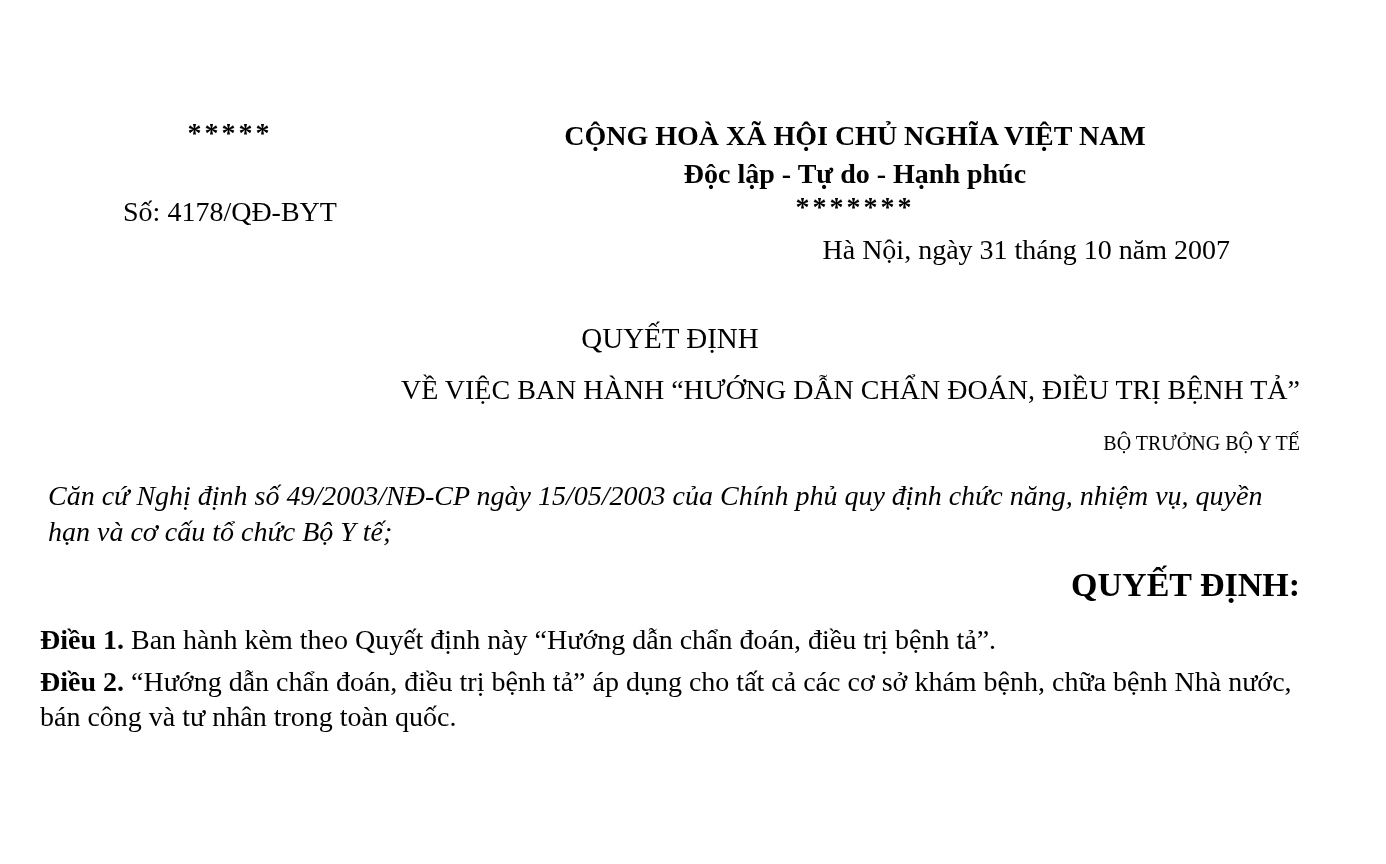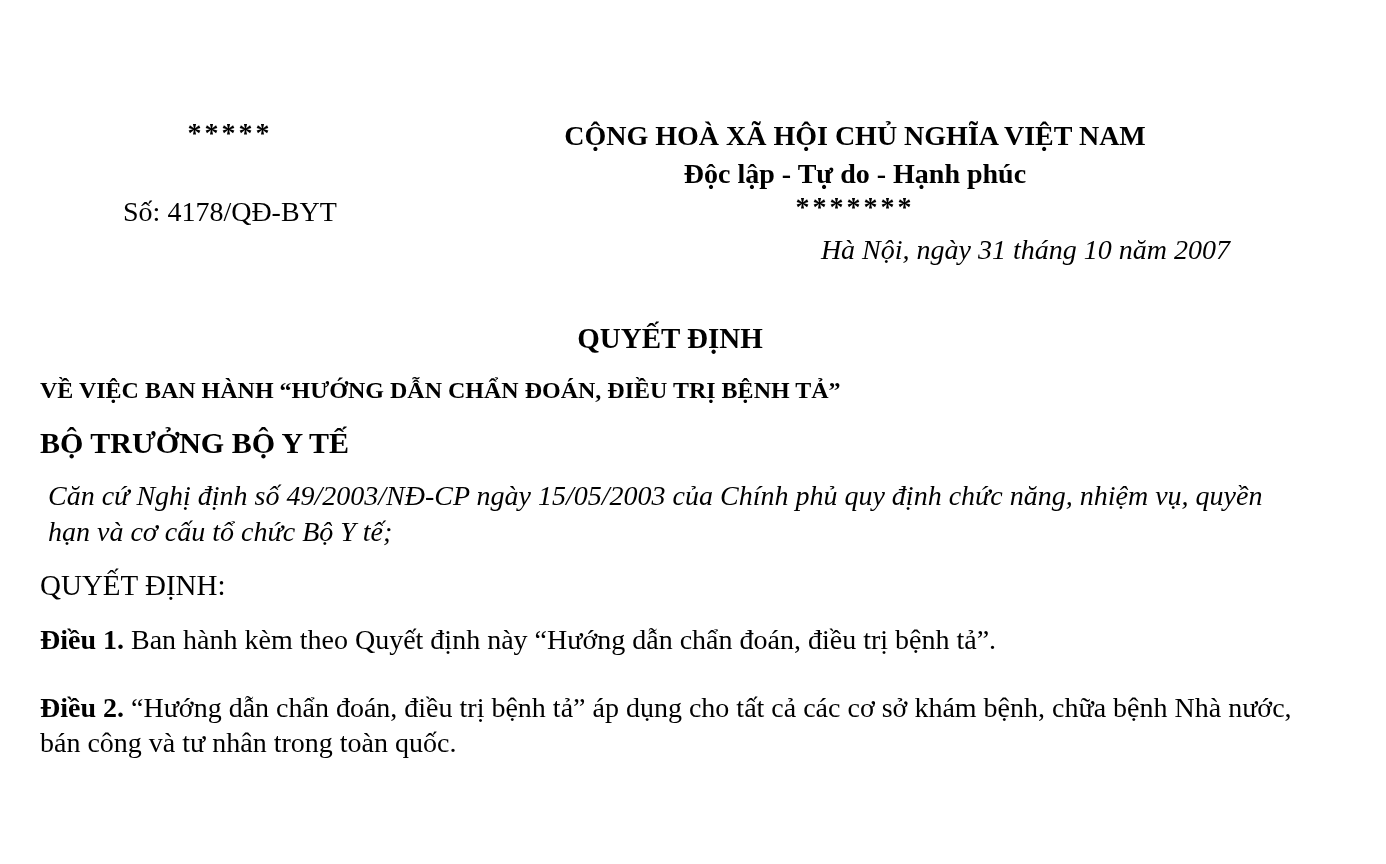--- a/index.html
+++ b/index.html
@@ -46,72 +46,71 @@
   .stars {
     font-weight: bold;
     line-height: 30px;
     letter-spacing: 3px;
   }
   .doc-number {
     margin-top: 46px;
     line-height: 36px;
   }
   .dateline {
-    font-style: italic;
     margin-top: 10px;
     line-height: 36px;
     text-align: right;
     padding-right: 10px;
   }
   .content {
     margin-left: 40px;
     width: 1260px;
   }
   .title-main {
     margin: 52px 0 0 0;
     text-align: center;
-    font-weight: bold;
+    font-weight: normal;
     font-size: 29px;
     line-height: 36px;
   }
   .title-subject {
     margin: 16px 0 0 0;
-    text-align: left;
-    font-weight: bold;
-    font-size: 24px;
+    text-align: right;
+    font-weight: normal;
+    font-size: 28px;
     line-height: 36px;
   }
   .title-authority {
     margin: 17px 0 0 0;
-    text-align: left;
-    font-weight: bold;
-    font-size: 30px;
+    text-align: right;
+    font-weight: normal;
+    font-size: 20px;
     line-height: 36px;
   }
   .preamble {
     margin-top: 17px;
     font-style: italic;
     line-height: 36px;
   }
   .preamble p {
     margin: 8px;
   }
   .decision-heading {
     margin: 17px 0 0 0;
-    text-align: left;
-    font-weight: normal;
-    font-size: 29px;
+    text-align: right;
+    font-weight: bold;
+    font-size: 34px;
     line-height: 36px;
   }
   .article {
     margin: 19px 0 0 0;
     line-height: 35px;
   }
   .article + .article {
-    margin-top: 33px;
+    margin-top: 7px;
   }
   .article-label {
     font-weight: bold;
   }
 </style>
 </head>
 <body>
 
 <div class="page">
 

